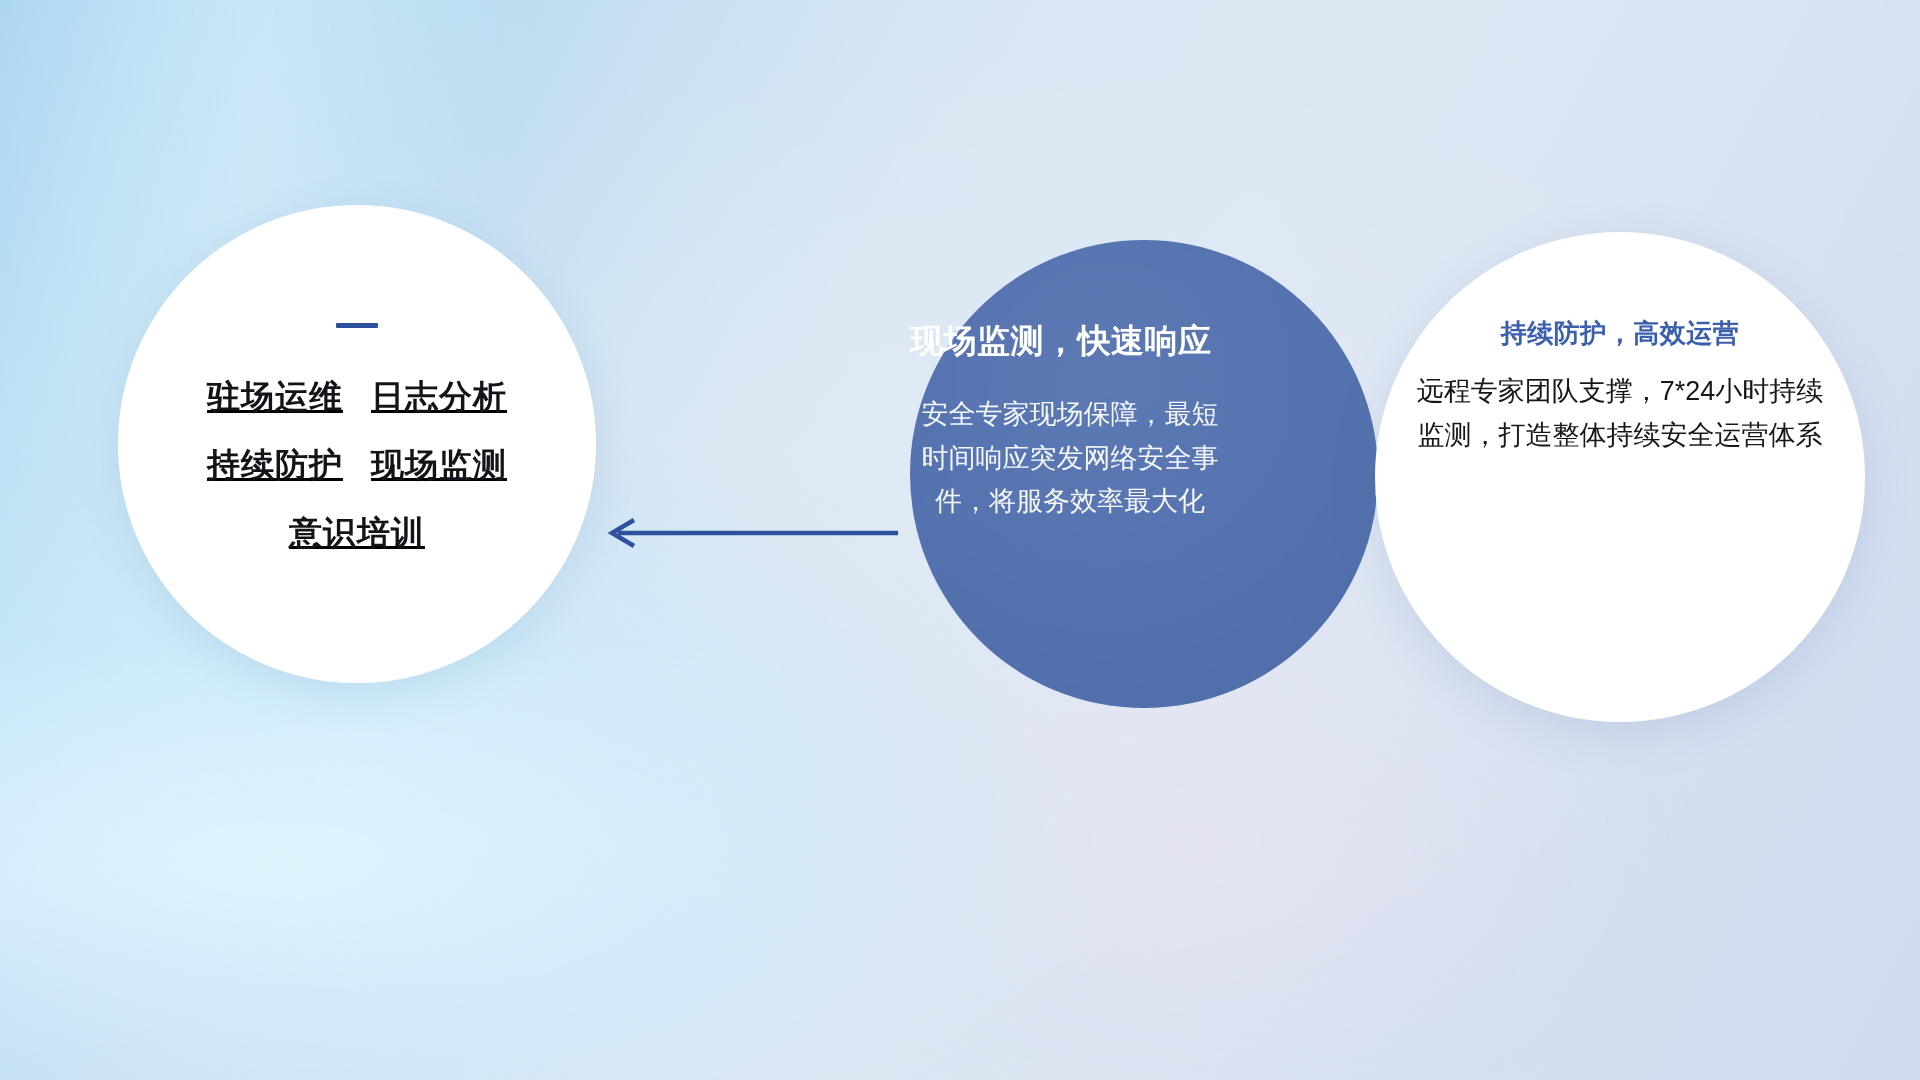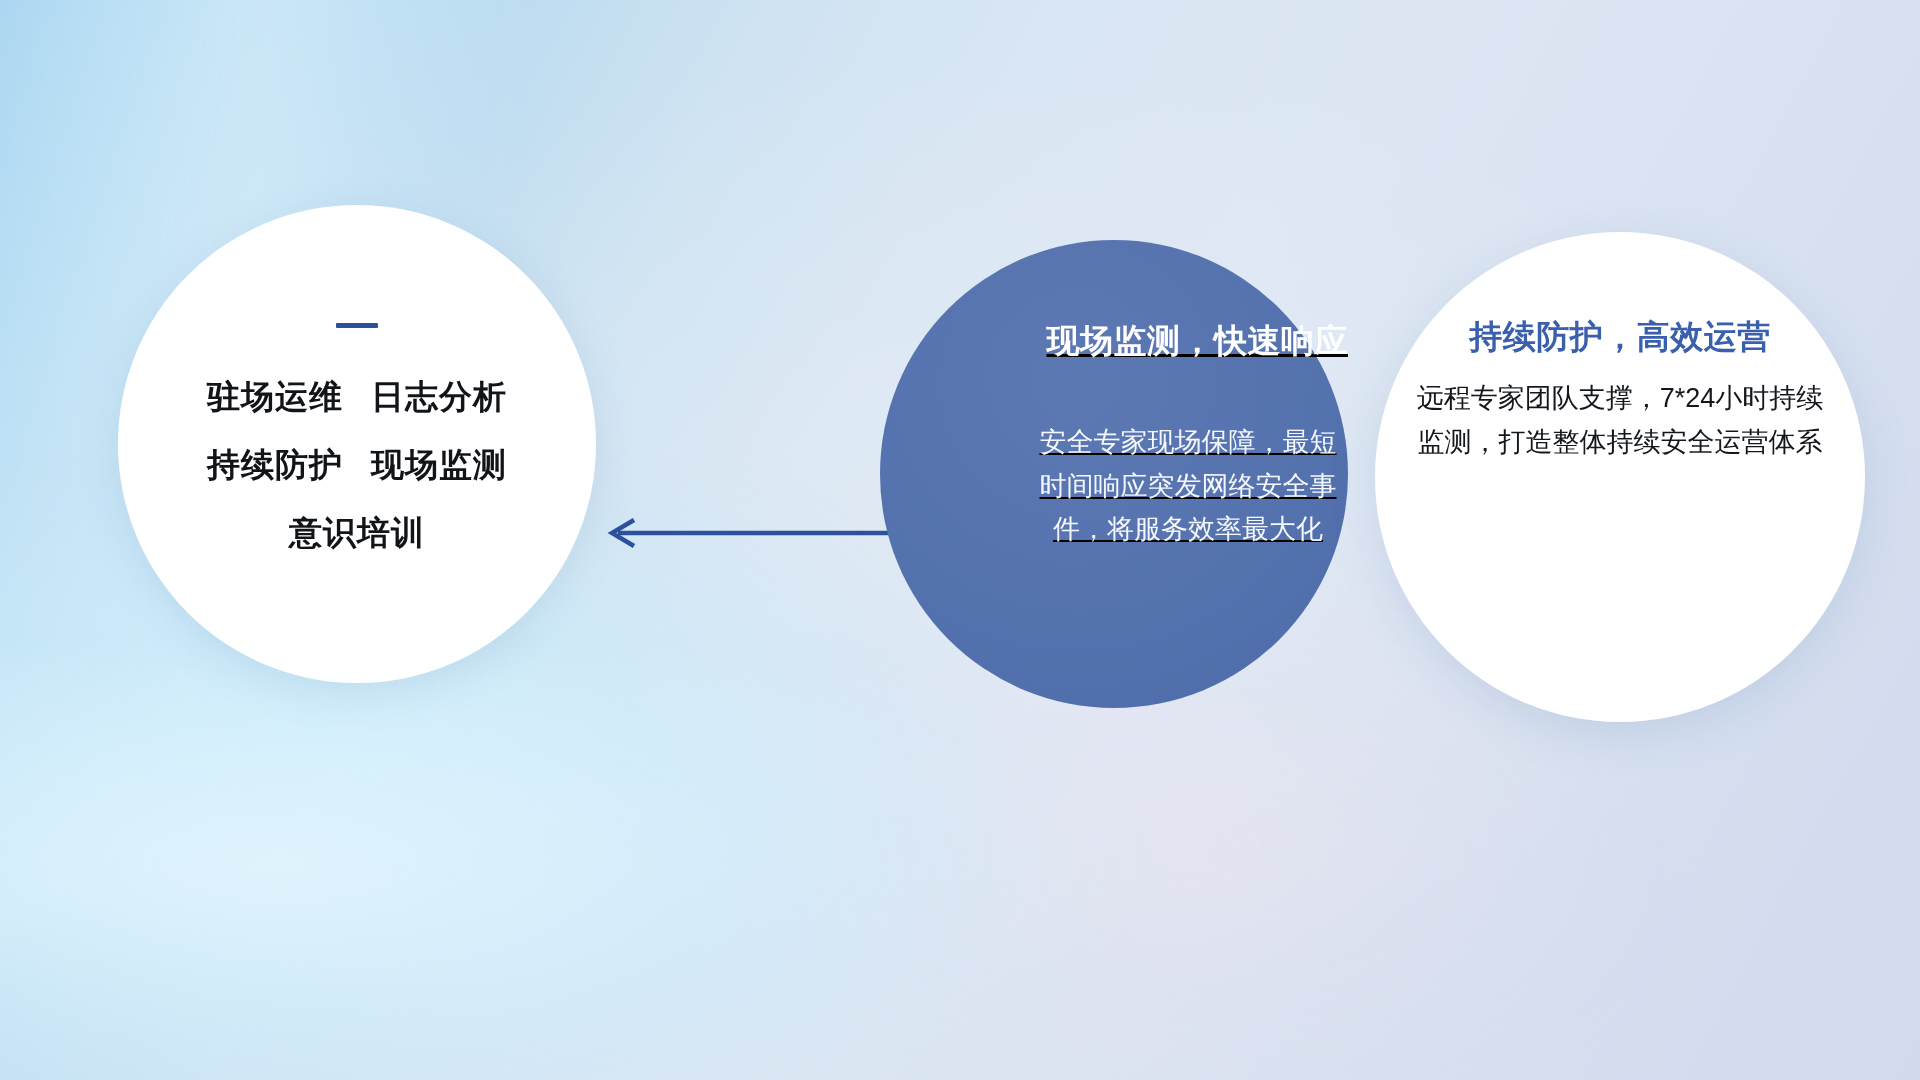--- a/index.html
+++ b/index.html
@@ -81,70 +81,69 @@
   #stage { position:absolute; inset:0; }
 
   .circle{ position:absolute; border-radius:50%; }
 
   
   #c-left{
     left:118px; top:205px; width:478px; height:478px;
     background:radial-gradient(circle at 38% 32%, #ffffff 0%, #ffffff 72%, #fbfdfe 100%);
     box-shadow:0 10px 42px rgba(96,134,180,0.16);
     display:flex; flex-direction:column;
-    align-items:center; justify-content:center;
+    align-items:center; justify-content:center;text-decoration:underline;
   }
   #c-left .dash{
     width:42px; height:5px; background:#2d519c;
     margin-bottom:52px; border-radius:1px;
   }
   .lrow{
     color:#111418;
     font-weight:700;
     font-size:33px;
     letter-spacing:1px;
     line-height:1;
     white-space:nowrap;
     margin-bottom:35px;
   }
   .lrow:last-child{ margin-bottom:16px; }
   .lrow .gap{ display:inline-block; width:28px; }
 
   
   #c-mid{
-    left:880px; top:240px; width:468px; height:468px;
+    left:910px; top:240px; width:468px; height:468px;
     background:radial-gradient(circle at 42% 30%, #5d79b4 0%, #5472ae 56%, #4d6ba8 100%);
     display:flex; flex-direction:column;
-    align-items:flex-end; justify-content:flex-start;
+    align-items:flex-start; justify-content:flex-start;
     padding-top:84px;
     z-index:2;
-    text-decoration:underline;
   }
   #c-mid .title{
     color:#ffffff; font-weight:700; font-size:33px;
     letter-spacing:0.5px; white-space:nowrap; line-height:1;
   }
   #c-mid .body{
     color:#f4f7fc; font-size:27px; line-height:1.62;
-    text-align:center; width:320px; margin-top:64px;
+    text-align:center; width:320px; margin-top:36px;
     font-weight:400;
   }
 
   
   #c-right{
     left:1375px; top:232px; width:490px; height:490px;
     background:radial-gradient(circle at 40% 30%, #ffffff 0%, #ffffff 74%, #fcfdfe 100%);
     box-shadow:0 12px 46px rgba(96,134,180,0.18);
     display:flex; flex-direction:column;
     align-items:center; justify-content:flex-start;
     padding-top:88px;
     z-index:3;
   }
   #c-right .title{
-    color:#3a5fad; font-weight:700; font-size:33px;
+    color:#3a5fad; font-weight:700; font-size:26px;
     letter-spacing:0.5px; white-space:nowrap; line-height:1;
   }
   #c-right .body{
     color:#14181d; font-size:27px; line-height:1.62;
     text-align:center; width:420px; margin-top:24px;
     font-weight:400;
   }
 
   
   #arrow{

